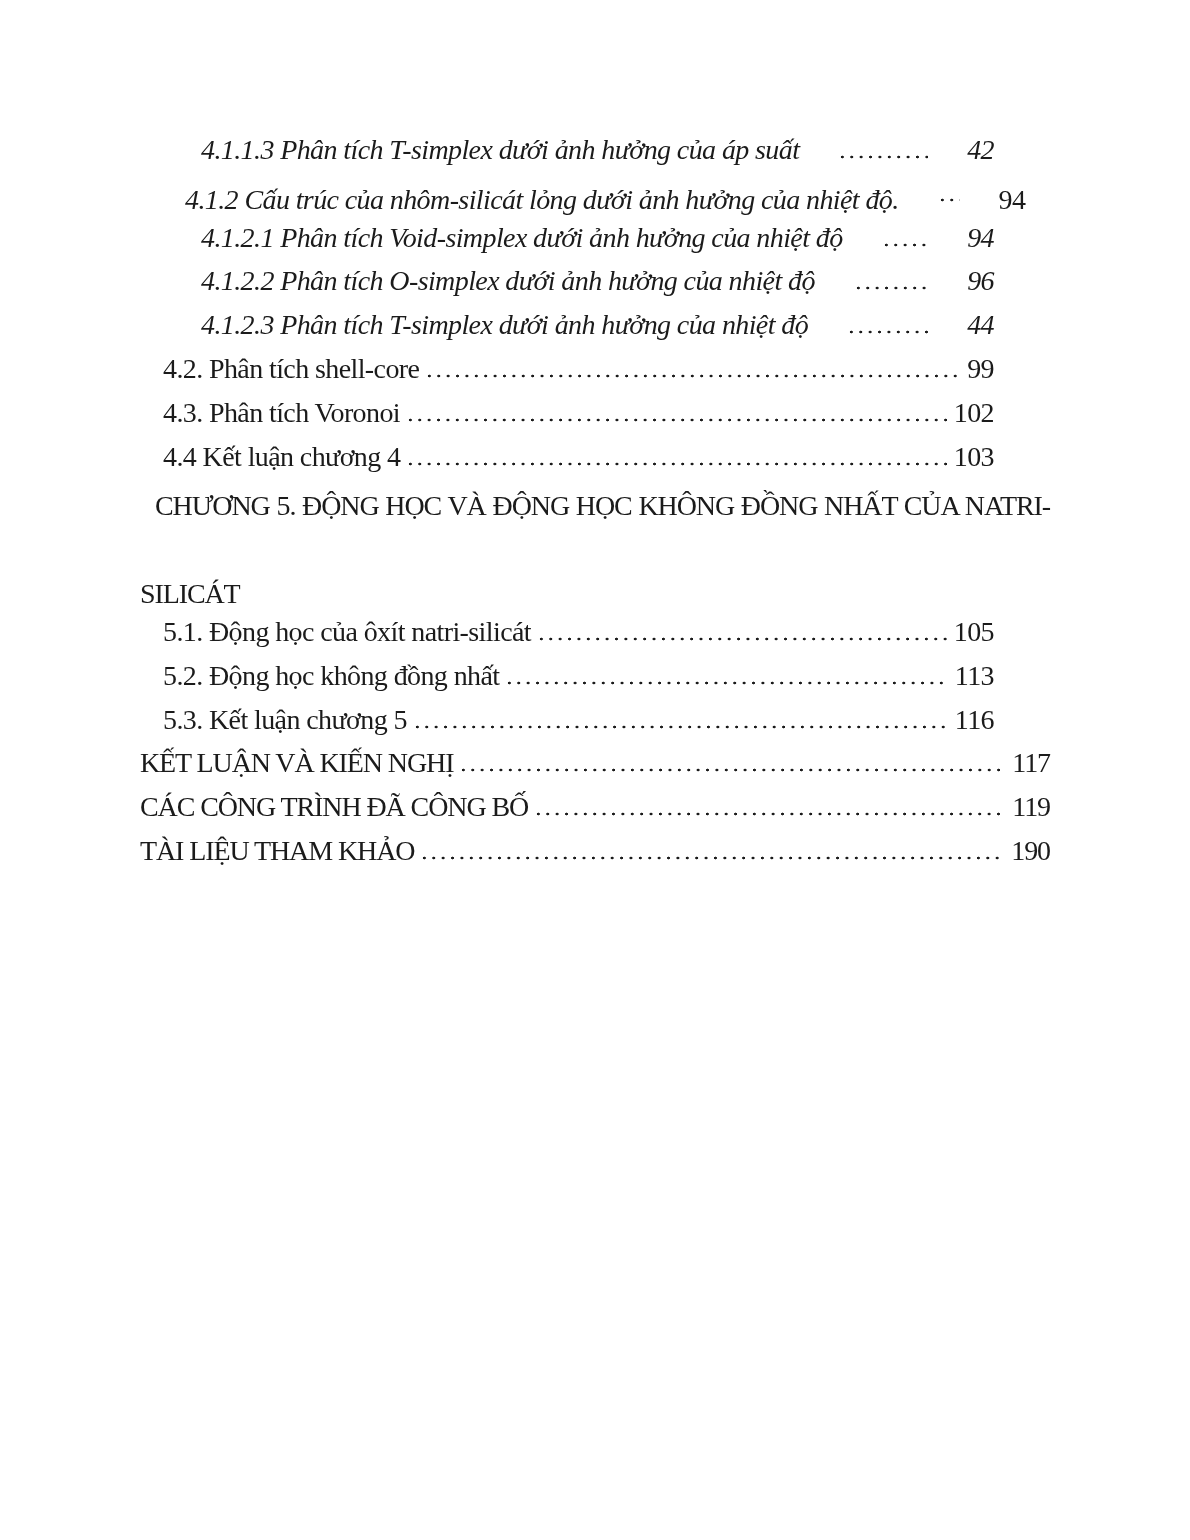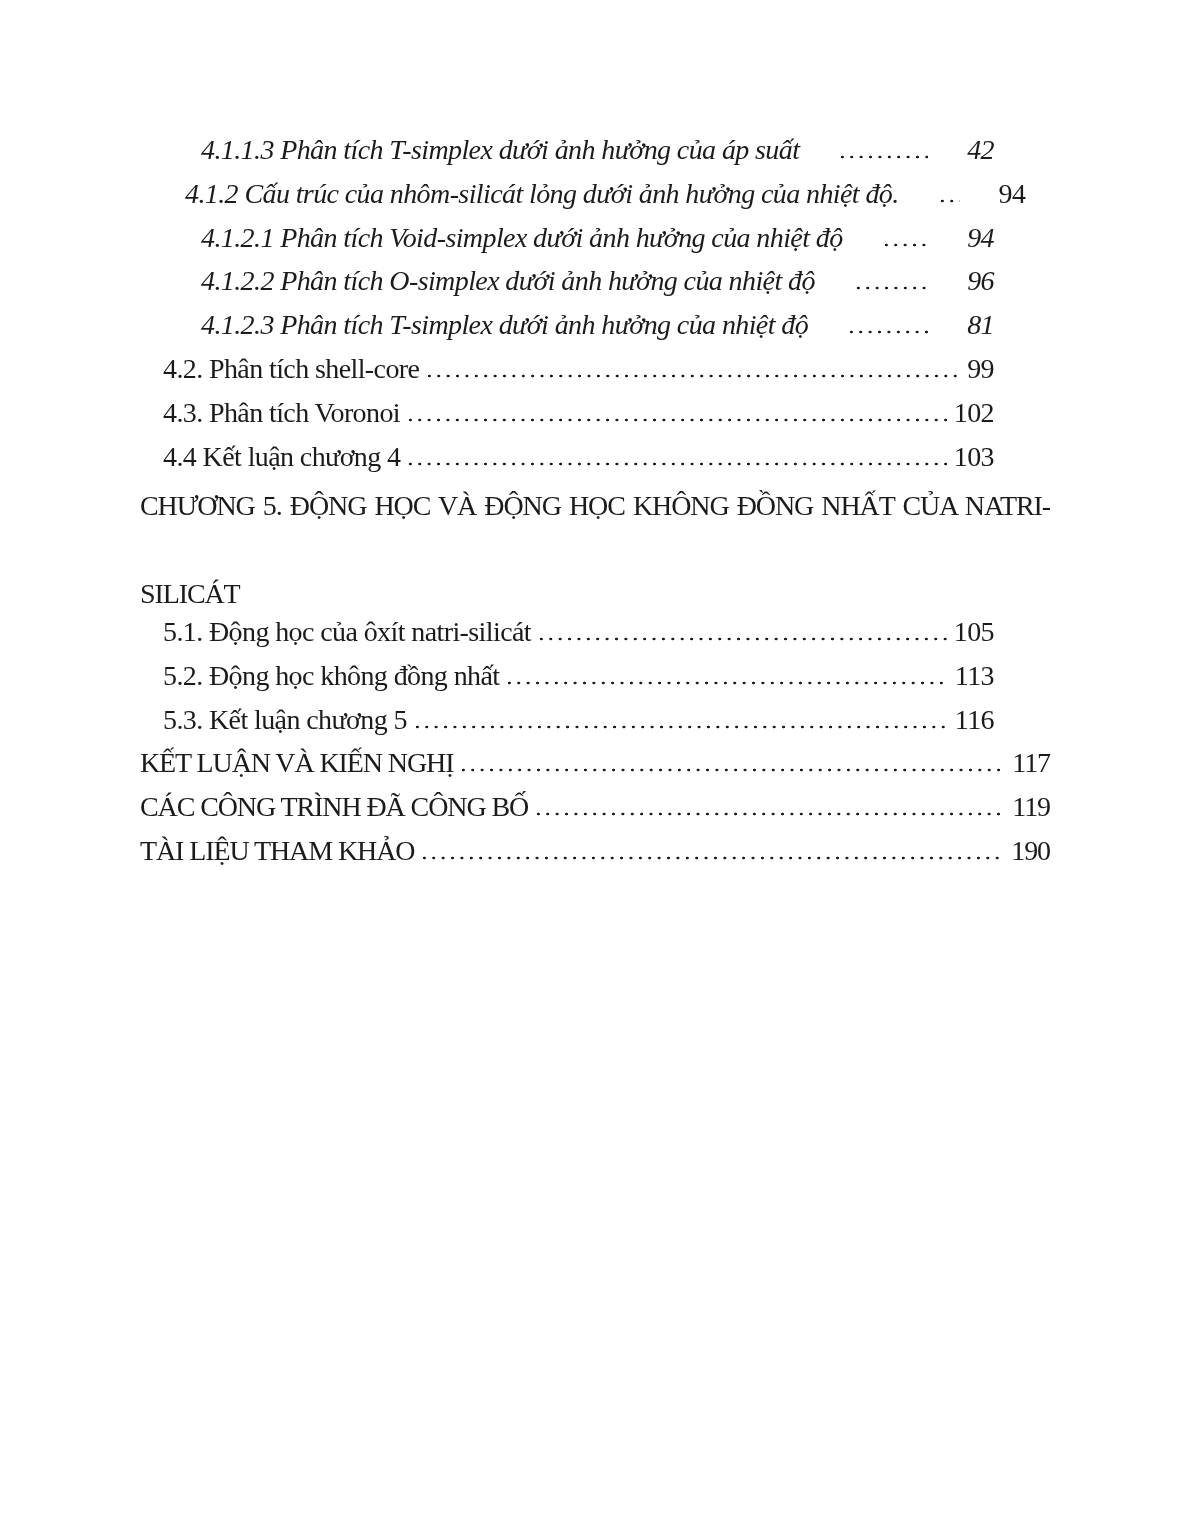--- a/index.html
+++ b/index.html
@@ -24,32 +24,33 @@
   }
   .row {
     display: flex;
     align-items: baseline;
     height: 43.8px;
     font-size: 28px;
     letter-spacing: -0.6px;
     white-space: nowrap;
   }
   .lvl1 { padding-left: 23px; }
-  .lvl2 { padding-left: 45px; }
+  .lvl2 { padding-left: 45px; align-items: center; }
   .lvl3 { padding-left: 61px; }
   .inset { padding-right: 56px; }
   .italic { font-style: italic; gap: 33px; }
   .roman { font-style: normal; }
   .caps { letter-spacing: -1.1px; }
   .hjust {
     display: block;
     text-align: justify;
     text-align-last: justify;
     line-height: 43.8px;
     height: 43.8px;
+    margin-left: 15px;
   }
   .hline2 {
     display: block;
     line-height: 43.8px;
     height: 43.8px;
     margin-top: 44px;
   }
   .label { flex: 0 0 auto; }
   .leader {
     flex: 1 1 auto;
@@ -84,21 +85,21 @@
         <span class="num italic">94</span>
       </div>
       <div class="row lvl3 inset italic">
         <span class="label">4.1.2.2 Phân tích O-simplex dưới ảnh hưởng của nhiệt độ</span>
         <span class="leader"></span>
         <span class="num italic">96</span>
       </div>
       <div class="row lvl3 inset italic">
         <span class="label">4.1.2.3 Phân tích T-simplex dưới ảnh hưởng của nhiệt độ</span>
         <span class="leader"></span>
-        <span class="num italic">81</span>
+        <span class="num italic">44</span>
       </div>
       <div class="row lvl1 inset">
         <span class="label">4.2. Phân tích shell-core</span>
         <span class="leader"></span>
         <span class="num roman">99</span>
       </div>
       <div class="row lvl1 inset">
         <span class="label">4.3. Phân tích Voronoi</span>
         <span class="leader"></span>
         <span class="num roman">102</span>

